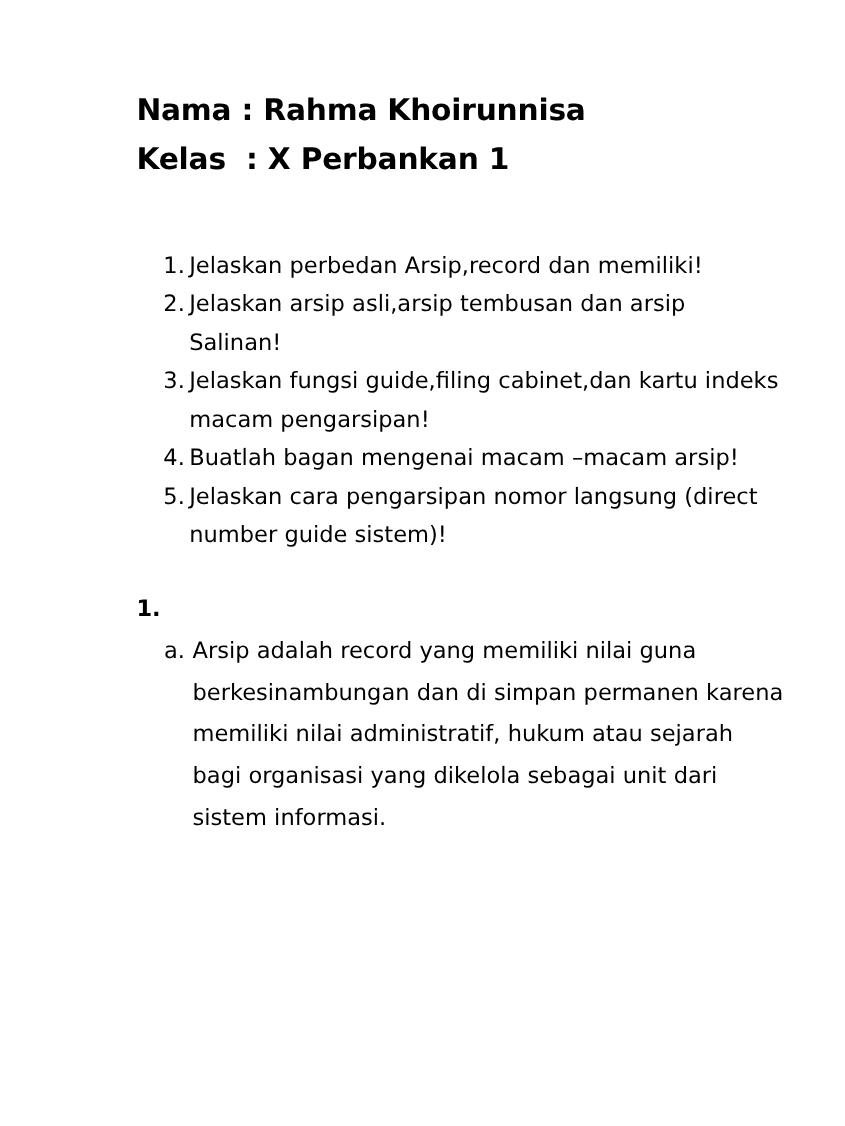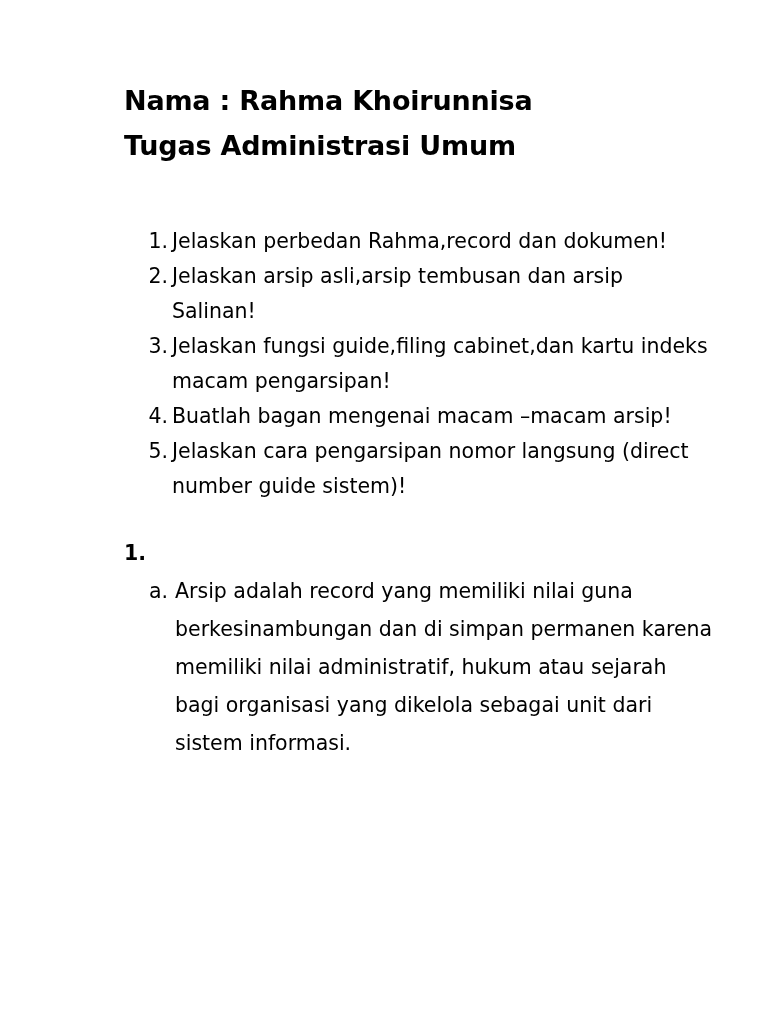--- a/index.html
+++ b/index.html
@@ -92,27 +92,27 @@
     max-width: 545px;
   }
 </style>
 </head>
 <body>
 
 <div class="page">
 
   <div class="header-block">
     <div class="header-line">Nama : Rahma Khoirunnisa</div>
-    <div class="header-line">Tugas Administrasi Umum</div>
+    <div class="header-line">Kelas  : X Perbankan 1</div>
   </div>
 
   <div class="questions">
     <div class="q-item">
       <span class="q-num">1.</span>
-      <span class="q-text">Jelaskan perbedan Rahma,record dan dokumen!</span>
+      <span class="q-text">Jelaskan perbedan Arsip,record dan memiliki!</span>
     </div>
     <div class="q-item">
       <span class="q-num">2.</span>
       <span class="q-text">Jelaskan arsip asli,arsip tembusan dan arsip Salinan!</span>
     </div>
     <div class="q-item">
       <span class="q-num">3.</span>
       <span class="q-text">Jelaskan fungsi guide,filing cabinet,dan kartu indeks macam pengarsipan!</span>
     </div>
     <div class="q-item">

